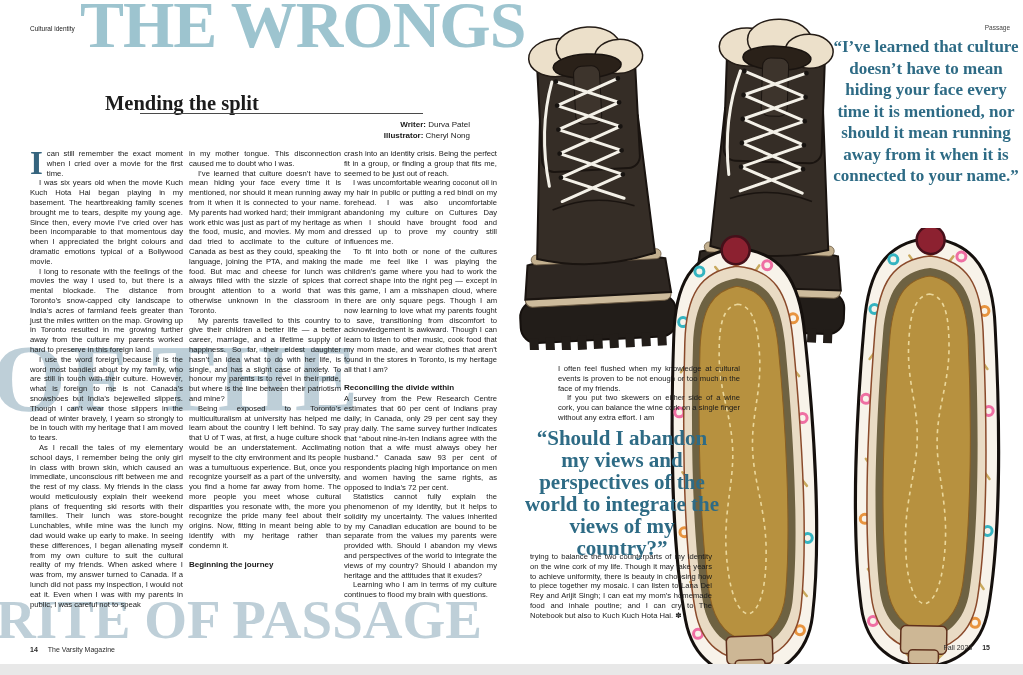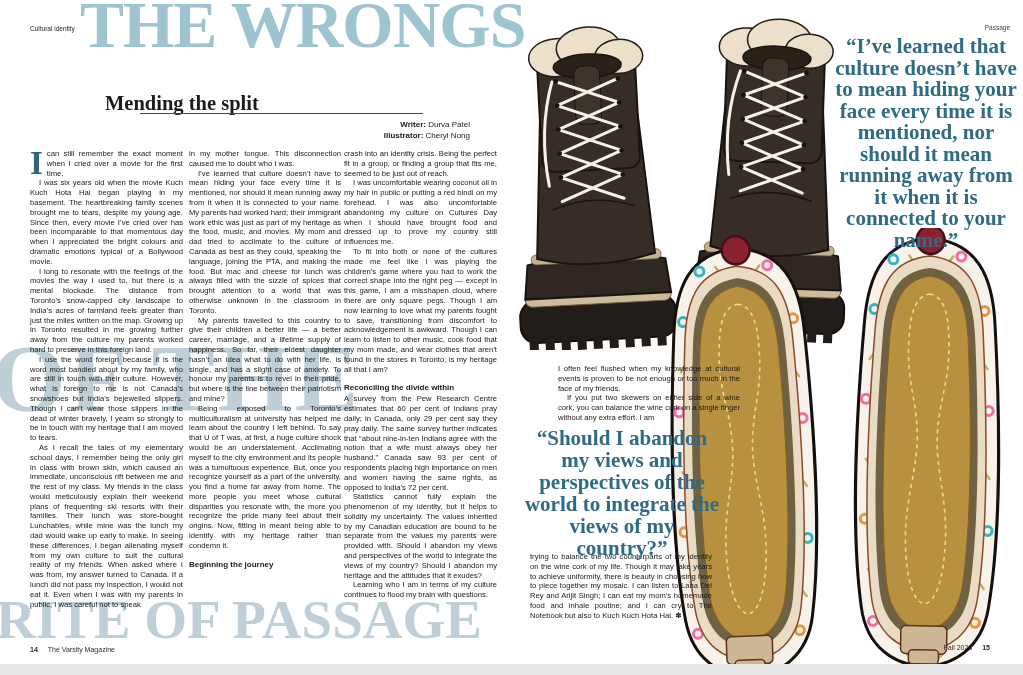--- a/index.html
+++ b/index.html
@@ -22,21 +22,21 @@
   .col{font-size:7.65px;line-height:9.8px;text-align:justify;z-index:1;}
   .col p{margin:0;}
   .col p + p{text-indent:9px;}
   .col h4{margin:9px 0 1px 0;font-size:8px;line-height:10px;font-weight:700;}
   .col h4 + p{text-indent:0;}
   .dropcap-p::first-letter{float:left;font-family:"Liberation Serif",serif;font-weight:700;
         font-size:33px;line-height:27px;color:#35647e;padding-right:4px;padding-top:1px;}
   
   .pullquote{font-family:"Liberation Serif",serif;font-weight:700;color:#2e6b85;
              text-align:center;z-index:4;}
-  .pq-top{font-size:21px;line-height:21.5px;}
+  .pq-top{font-size:17px;line-height:21.5px;}
   .pq-mid{font-size:21px;line-height:22px;}
   
   .footer{font-size:7px;color:#2b2b2b;z-index:5;}
   .footer .pgnum{font-weight:700;margin-right:10px;}
   .footer .pgnum2{font-weight:700;margin-left:10px;}
   .running{font-size:6.5px;color:#444;z-index:5;}
   svg{display:block;}
 </style>
 </head>
 <body>

